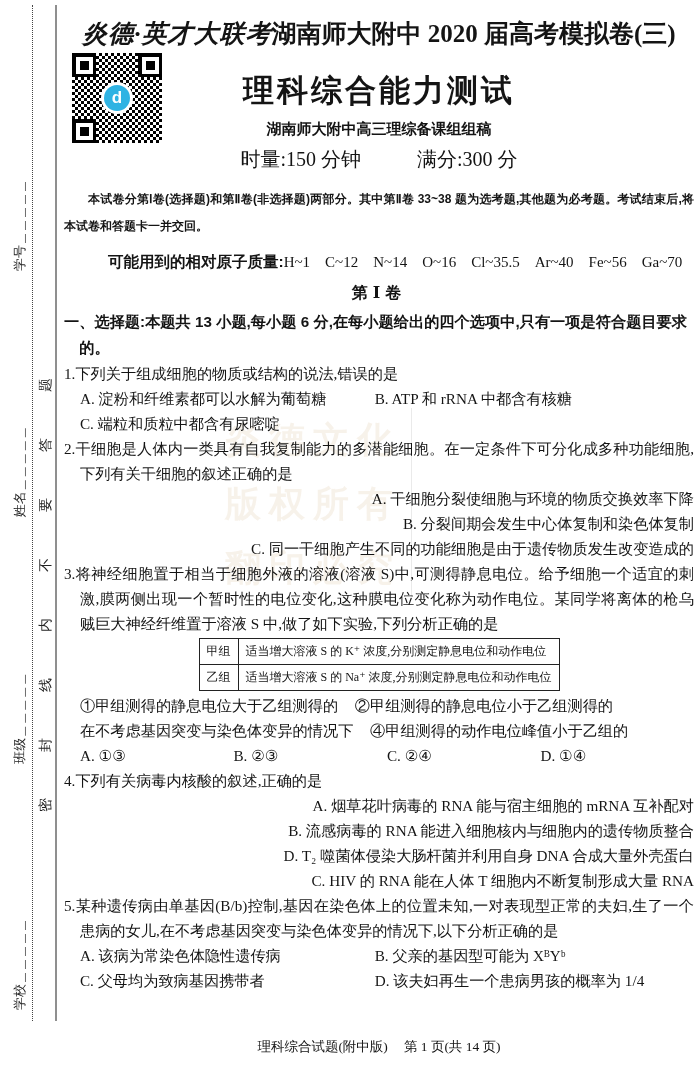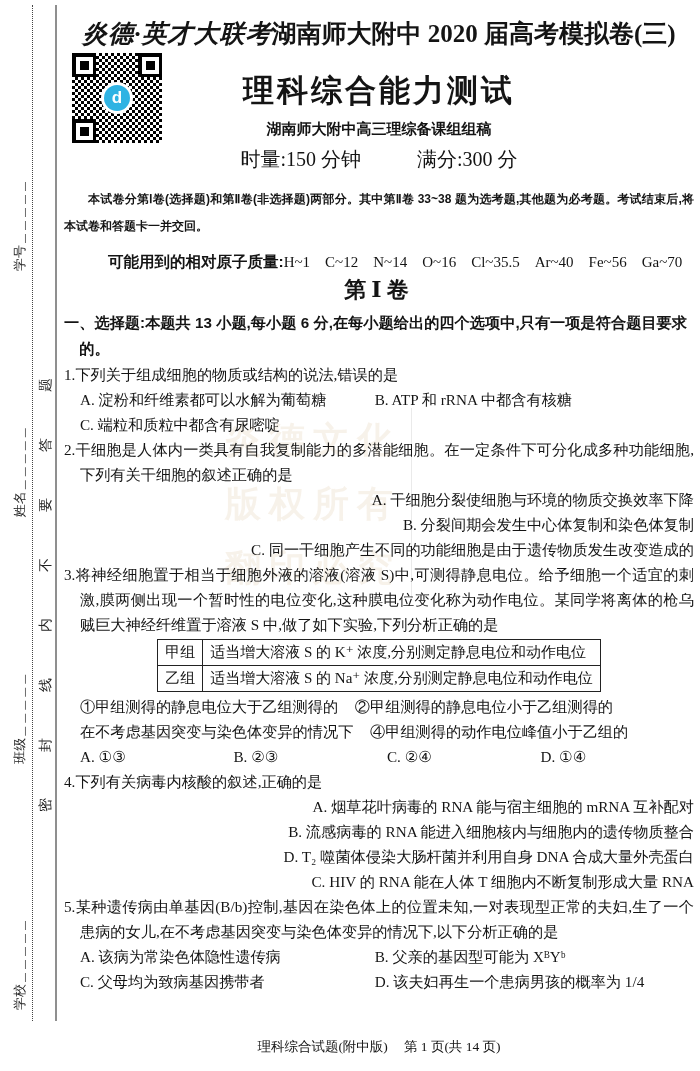--- a/index.html
+++ b/index.html
@@ -39,30 +39,30 @@
   .exam-title{margin-top:20px;text-align:center;font-family:"Liberation Sans",sans-serif;
       font-weight:bold;font-size:31px;letter-spacing:3px;}
   .byline{margin-top:8px;text-align:center;font-family:"Liberation Sans",sans-serif;
       font-weight:bold;font-size:15px;}
   .meta{margin-top:7px;text-align:center;font-size:20px;}
   .meta-gap{display:inline-block;width:56px;}
   .intro{margin:13px 0 0 0;font-family:"Liberation Sans",sans-serif;font-weight:bold;
       font-size:12px;line-height:27px;text-indent:2em;text-align:justify;}
   .atomic{margin-top:9px;font-size:15px;line-height:26px;margin-left:44px;}
   .atomic-label{font-family:"Liberation Sans",sans-serif;font-weight:bold;font-size:15.5px;}
-  .section-title{text-align:center;font-weight:bold;font-size:22px;letter-spacing:5px;}
+  .section-title{margin-top:8px;text-align:center;font-weight:bold;font-size:16px;letter-spacing:5px;}
   .instructions{margin:5px 7px 0 0;font-family:"Liberation Sans",sans-serif;font-weight:bold;
       font-size:15.2px;line-height:26px;padding-left:1em;text-indent:-1em;text-align:justify;}
   .question{font-size:15.2px;line-height:25px;}
   .stem{margin:0;padding-left:1.05em;text-indent:-1.05em;text-align:justify;}
   .opts{padding-left:1.05em;}
   .opts.cols-2{display:grid;grid-template-columns:48% 52%;}
   .opts.cols-4{display:grid;grid-template-columns:25% 25% 25% 25%;}
   .opts.cols-1 .opt{display:block;text-align:right;}
-  .qtable{border-collapse:collapse;margin:2px auto;font-size:15px;}
+  .qtable{border-collapse:collapse;margin:2px auto;font-size:12px;}
   .qtable td{border:1px solid #222;padding:0 7px;line-height:25px;white-space:nowrap;}
   .qtable td.grp{text-align:center;}
   .stmts{margin:0;padding-left:1.05em;}
   .stmts .first{margin-right:1.1em;}
   .footer{position:absolute;left:64px;top:1038px;width:630px;text-align:center;font-size:13.5px;}
   .footer .doc{margin-right:16px;}
 </style>
 </head>
 <body>
 

